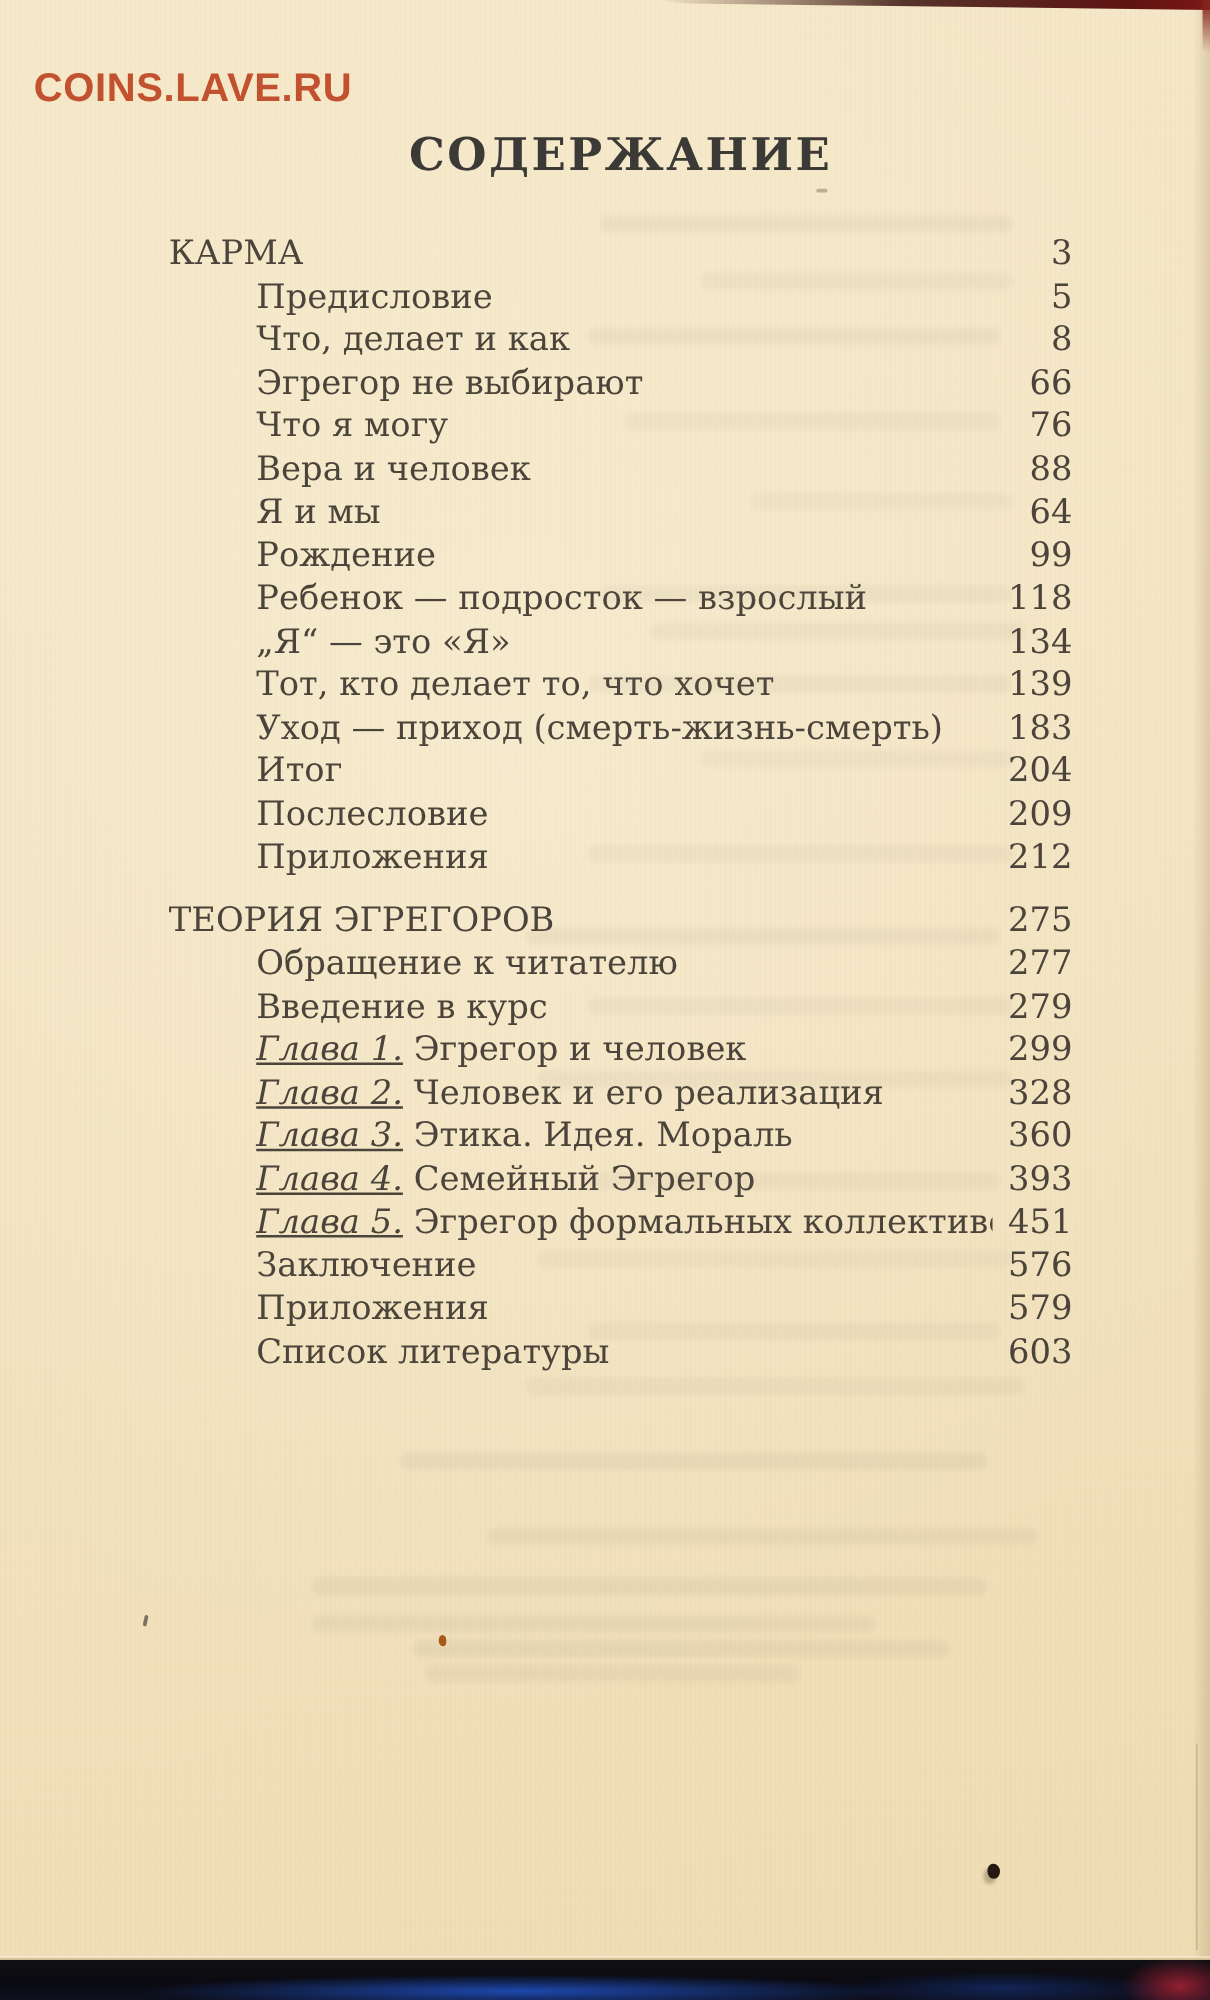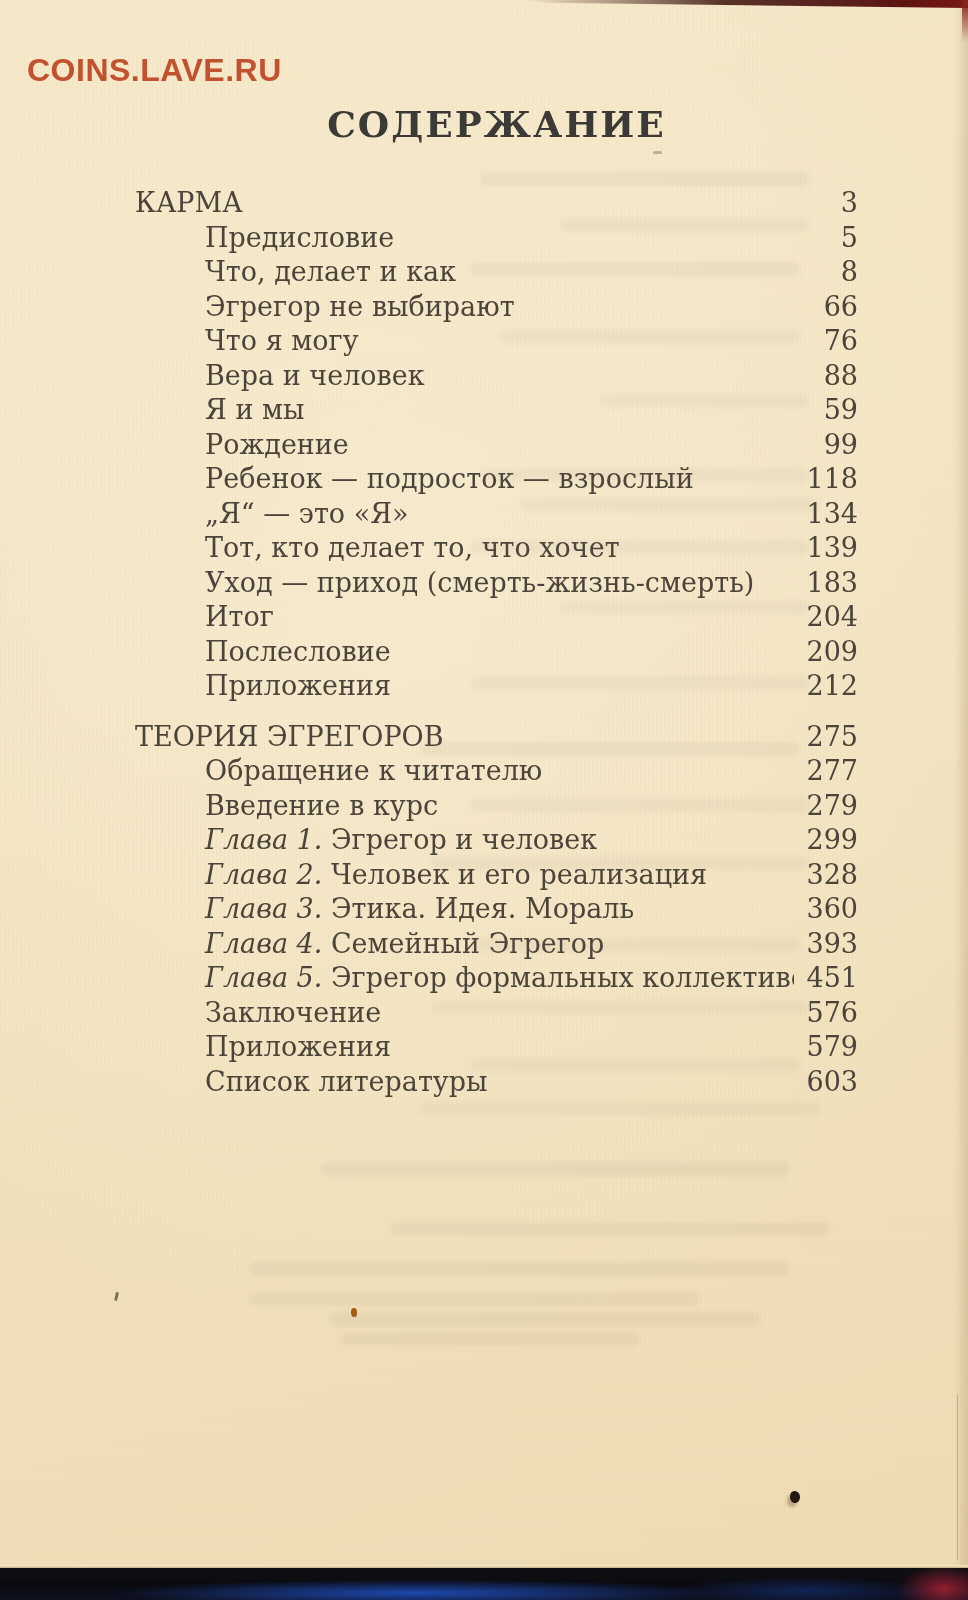--- a/index.html
+++ b/index.html
@@ -45,21 +45,21 @@
     position: absolute; left: 135px; right: 110px; top: 186px;
     font-size: 27px; color: #4b443a;
   }
   .row {
     display: flex; align-items: baseline;
     line-height: 34.5px; white-space: nowrap;
   }
   .row .label { flex: 1 1 auto; overflow: hidden; }
   .row .page { flex: 0 0 auto; text-align: right; padding-left: 12px; }
   .row.item .label { padding-left: 70px; }
-  .row .prefix { font-style: italic; }
+  .row .prefix { font-style: italic; text-decoration: underline; }
   .row.has-prefix .prefix { margin-right: 0.32em; }
   .section-block + .section-block { margin-top: 16px; }
 
   
   .ghost {
     position: absolute; height: 14px; border-radius: 7px;
     background: #7c725e; filter: blur(2px); pointer-events: none;
   }
 
   
@@ -136,21 +136,21 @@
         <div class="row item">
     <span class="label"><i class="prefix"></i><span class="text">Что я могу</span></span>
     <span class="page">76</span>
   </div>
         <div class="row item">
     <span class="label"><i class="prefix"></i><span class="text">Вера и человек</span></span>
     <span class="page">88</span>
   </div>
         <div class="row item">
     <span class="label"><i class="prefix"></i><span class="text">Я и мы</span></span>
-    <span class="page">59</span>
+    <span class="page">64</span>
   </div>
         <div class="row item">
     <span class="label"><i class="prefix"></i><span class="text">Рождение</span></span>
     <span class="page">99</span>
   </div>
         <div class="row item">
     <span class="label"><i class="prefix"></i><span class="text">Ребенок — подросток — взрослый</span></span>
     <span class="page">118</span>
   </div>
         <div class="row item">

